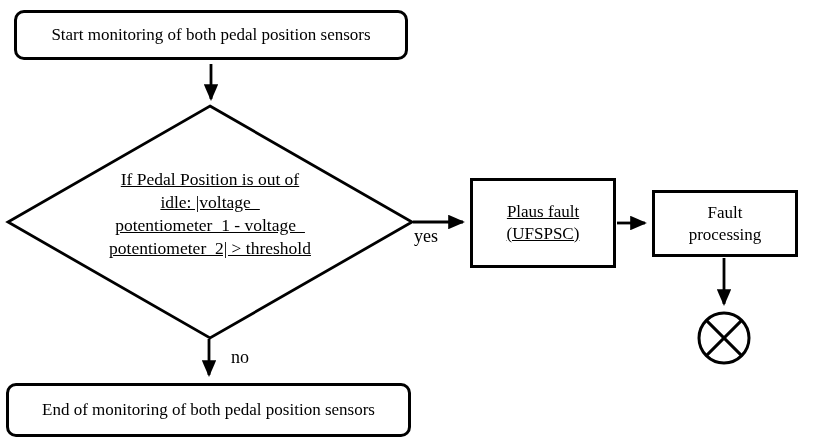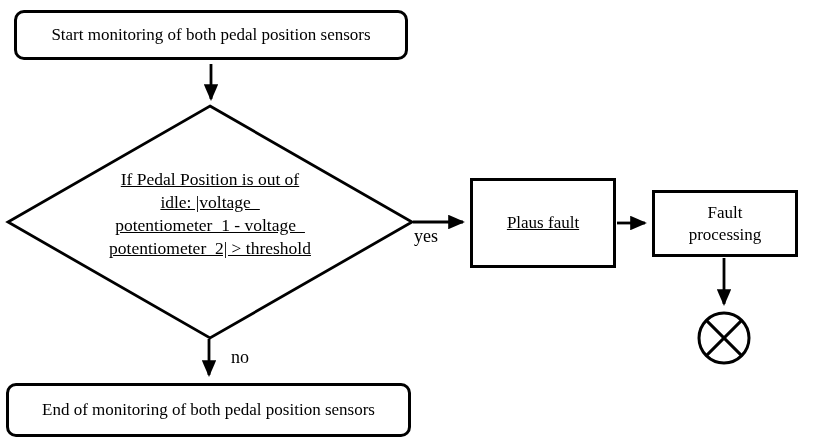--- a/index.html
+++ b/index.html
@@ -101,20 +101,21 @@
     <div>potentiometer_1 - voltage_</div>
     <div>potentiometer_2| &gt; threshold</div>
   </div>
 
   <div class="edge-label edge-label-yes">yes</div>
 
   <div class="edge-label edge-label-no">no</div>
 
   <div class="node node-plaus">
     <div>Plaus fault</div>
+    <div>(UFSPSC)</div>
   </div>
 
   <div class="node rounded node-end">
     <span>End of monitoring of both pedal position sensors</span>
   </div>
 
   <div class="node node-fault">
     <div>Fault</div>
     <div>processing</div>
   </div>

